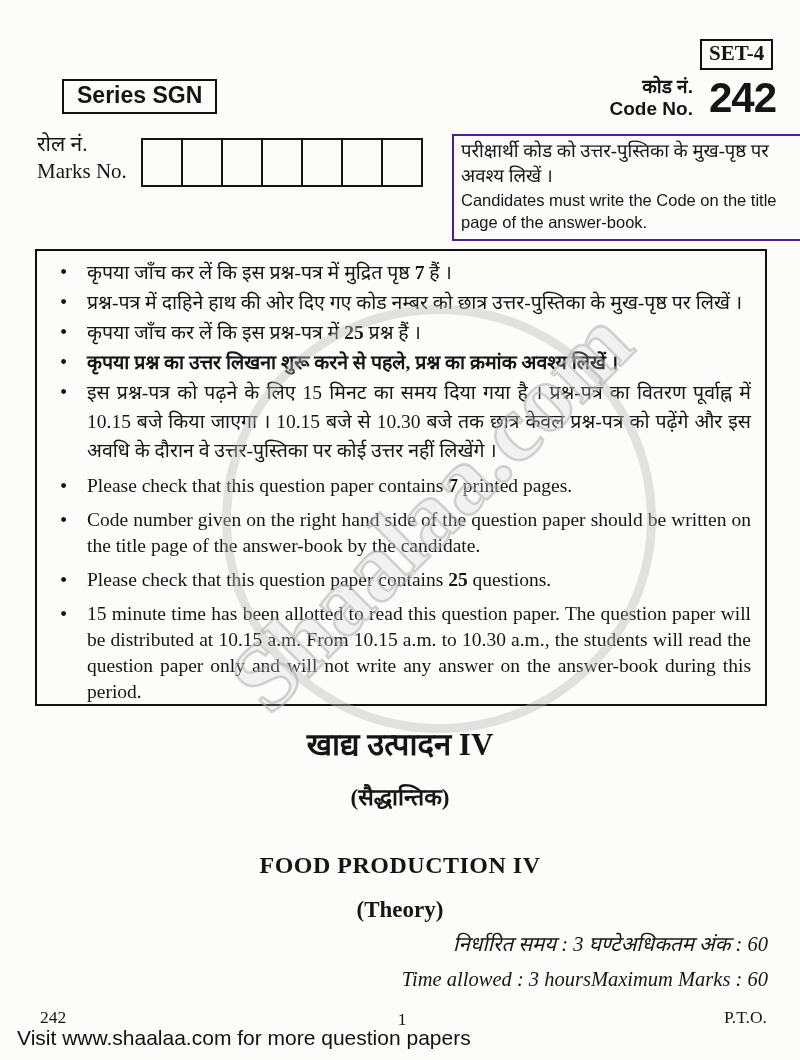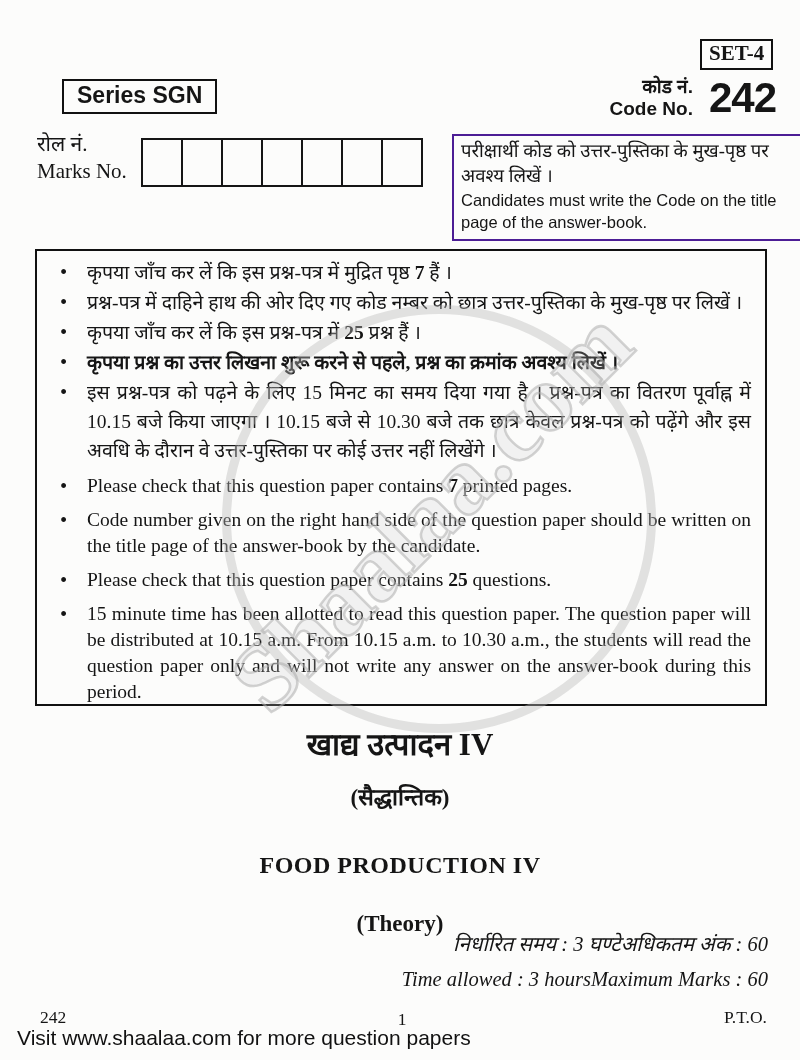--- a/index.html
+++ b/index.html
@@ -73,21 +73,21 @@
     content:"\2022"; position:absolute; left:15px; top:0; font-size:1.05em;
   }
   .inst-list.hi li { font-size:19.5px; line-height:29px; margin:1px 0; }
   .inst-list.en li { font-size:19.5px; line-height:26px; margin:8px 0 7px 0; }
   .b { font-weight:bold; }
   
   .title-block { position:absolute; left:0; width:800px; top:722px; text-align:center; }
   .t-hi    { font-size:31px; font-weight:bold; }
   .t-hi-sub{ font-size:23px; font-weight:bold; margin-top:16px; }
   .t-en    { font-size:24px; font-weight:bold; margin-top:40px; letter-spacing:0.5px; }
-  .t-en-sub{ font-size:23px; font-weight:bold; margin-top:32px; }
+  .t-en-sub{ font-size:23px; font-weight:bold; margin-top:18px; }
   
   .meta-block { position:absolute; left:36px; right:32px; top:929px; }
   .meta-row {
     display:flex; justify-content:flex-end;
     font-style:italic; font-size:20.5px; margin-bottom:11px;
   }
   .footer {
     position:absolute; left:37px; right:33px; top:1007px;
     font-size:17.5px;
   }

